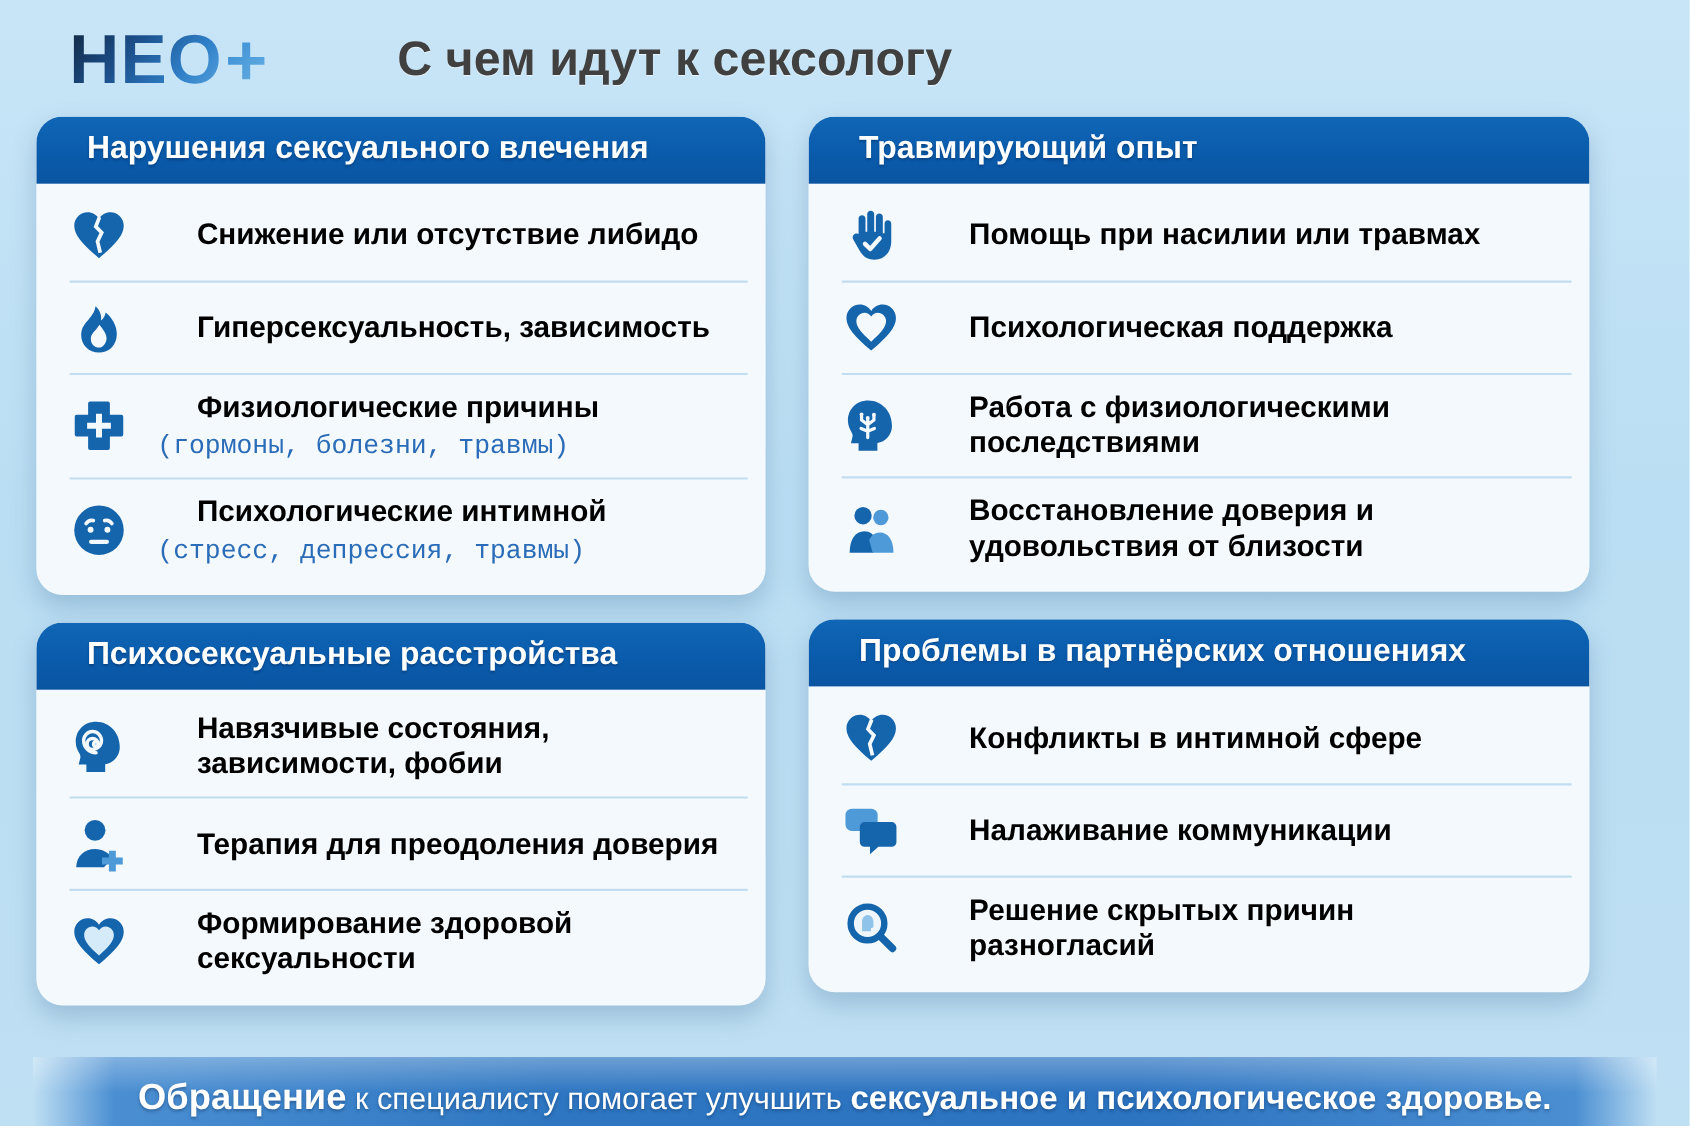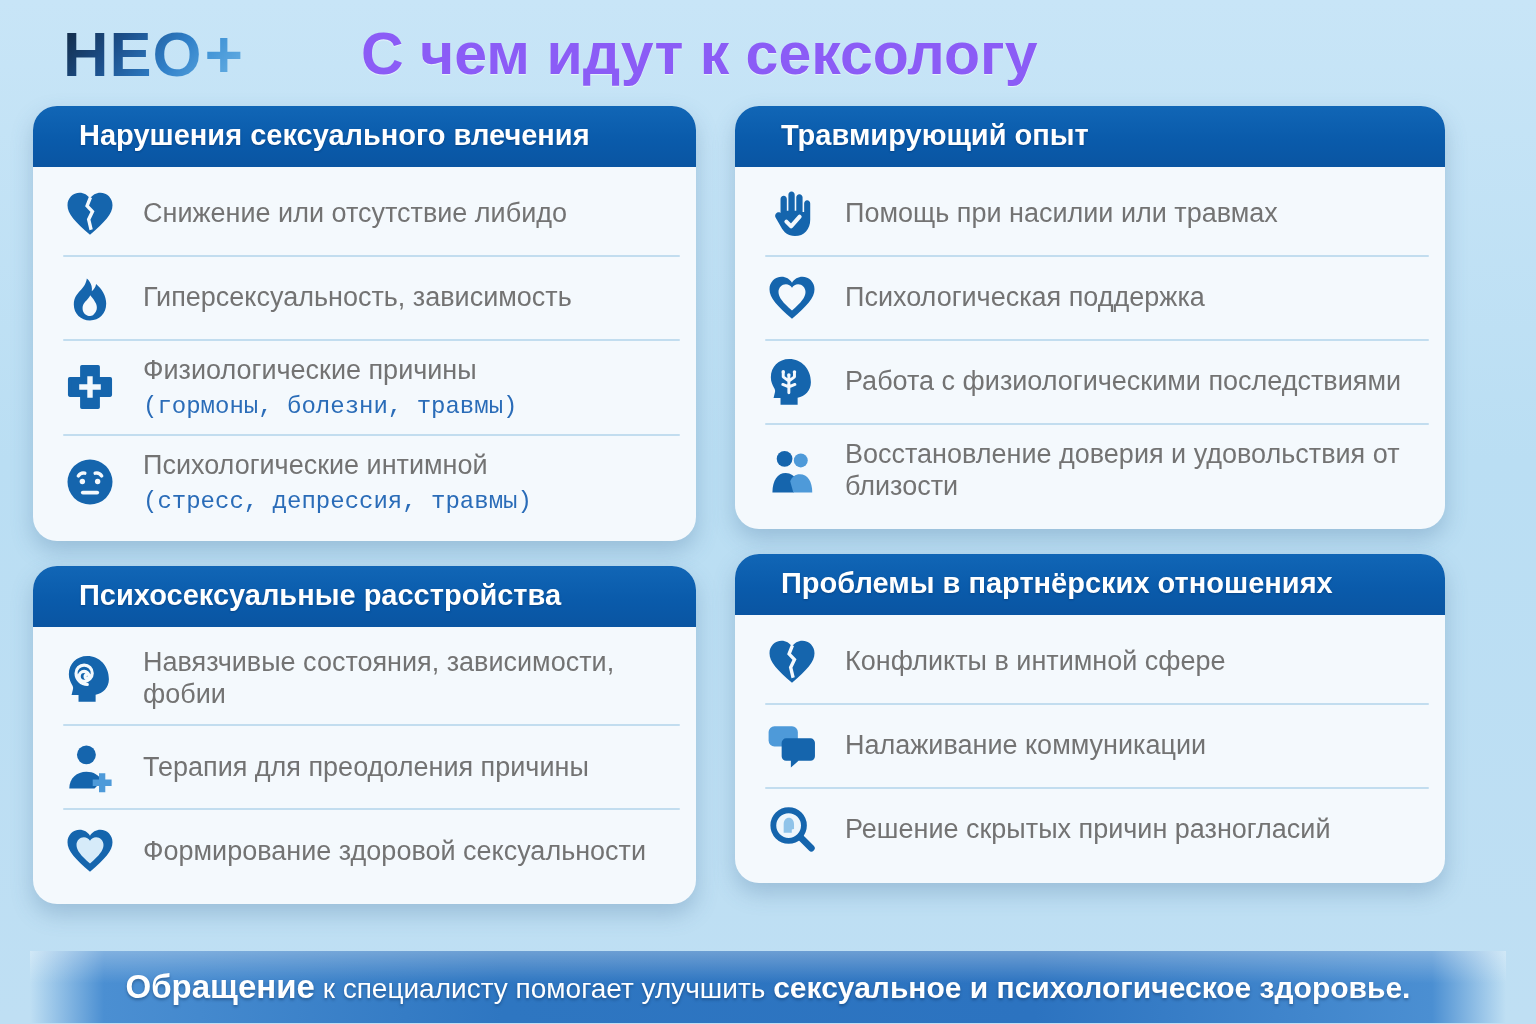--- a/index.html
+++ b/index.html
@@ -11,38 +11,38 @@
   .page{position:relative;width:1536px;height:967px;}
 
   
   .topbar{display:flex;align-items:center;padding:16px 63px 0 63px;height:92px;box-sizing:border-box;}
   .logo{font-size:63px;font-weight:800;letter-spacing:1px;line-height:1;
     background:linear-gradient(130deg,#12273f 0%,#1c4f8b 38%,#2f7fc8 72%,#5aa6df 100%);
     -webkit-background-clip:text;background-clip:text;color:transparent;}
   .logo-plus{font-size:66px;font-weight:800;line-height:1;margin-left:2px;
     background:linear-gradient(130deg,#2f86cf 0%,#6fb5e6 100%);
     -webkit-background-clip:text;background-clip:text;color:transparent;}
-  .page-title{margin-left:118px;font-size:59px;font-weight:800;color:#8b5cf6;
+  .page-title{margin-left:118px;font-size:44px;font-weight:800;color:#404040;
     text-shadow:0 1px 1px rgba(255,255,255,.6);}
 
   
   .columns{display:flex;gap:39px;padding:14px 61px 0 33px;align-items:flex-start;}
   .col-left{width:663px;flex:0 0 663px;}
   .col-right{width:710px;flex:0 0 710px;}
 
   .card{background:#f4f9fd;border-radius:24px;overflow:hidden;margin-bottom:25px;
     box-shadow:0 10px 22px rgba(62,105,148,.28);}
   .card-header{background:linear-gradient(180deg,#1166b6 0%,#0a5bab 55%,#0a55a2 100%);
     color:#fff;font-weight:700;font-size:29px;padding:13px 30px 15px 46px;
     text-shadow:0 1px 2px rgba(0,30,70,.35);}
   .card-body{padding:6px 0 12px 0;}
   .item{display:flex;align-items:center;gap:26px;padding:14px 40px 14px 30px;min-height:64px;box-sizing:border-box;}
   .icn{width:54px;height:54px;flex:0 0 54px;color:#1565ad;display:block;}
   .texts{display:flex;flex-direction:column;justify-content:center;}
-  .item-text{font-size:27px;font-weight:400;color:#737373;line-height:1.18;}
+  .item-text{font-size:27px;font-weight:700;color:#000000;line-height:1.18;margin-left:36px;}
   .item-sub{font-size:24px;font-weight:400;color:#2a6cb8;margin-top:6px;font-family:Liberation Mono, monospace;}
   .divider{height:2px;background:#c2ddef;margin:0 16px 0 30px;border-radius:1px;}
 
   
   .banner{margin:22px 30px 0 30px;height:72px;display:flex;align-items:center;justify-content:center;
     background:
       linear-gradient(180deg,rgba(255,255,255,.30) 0%,rgba(255,255,255,0) 45%),
       linear-gradient(90deg,rgba(137,183,224,0) 0%,#4b8fd2 5%,#2e76c1 32%,#2c73c0 68%,#4b8fd2 95%,rgba(137,183,224,0) 100%);
   }
   .banner-text{color:#fff;font-size:28px;text-shadow:0 2px 3px rgba(8,40,80,.4);white-space:nowrap;}
@@ -141,21 +141,21 @@
           <div class="divider"></div>
           <div class="item">
             <span class="icn">
               <svg viewBox="0 0 24 24" width="54" height="54">
                   <circle fill="currentColor" cx="10.4" cy="6.6" r="4.2"></circle>
                   <path fill="currentColor" d="M2.8 21.5c0-4.6 3.4-7.4 7.6-7.4 3.1 0 5.7 1.5 7 4l-3.4 3.4z"></path>
                   <path fill="#4e9ad9" d="M16 14.8h2.8v2.8h2.8v2.8h-2.8v2.8H16v-2.8h-2.8v-2.8H16z"></path>
                 </svg>
             </span>
             <div class="texts">
-                <div class="item-text">Терапия для преодоления причины</div>
+                <div class="item-text">Терапия для преодоления доверия</div>
               </div>
           </div>
           <div class="divider"></div>
           <div class="item">
             <span class="icn">
               <svg viewBox="0 0 24 24" width="54" height="54">
                   <path fill="currentColor" d="M12 21.2C5.4 15.6 2 11.9 2 8.1 2 5 4.4 2.6 7.4 2.6c1.9 0 3.6 1 4.6 2.6 1-1.6 2.7-2.6 4.6-2.6 3 0 5.4 2.4 5.4 5.5 0 3.8-3.4 7.5-10 13.1z"></path>
                   <path fill="#d6ebf9" d="M12 17.6C8 14 6 11.7 6 9.3c0-1.9 1.5-3.4 3.3-3.4 1.1 0 2.1.6 2.7 1.5.6-.9 1.6-1.5 2.7-1.5 1.8 0 3.3 1.5 3.3 3.4 0 2.4-2 4.7-6 8.3z"></path>
                 </svg>
             </span>

